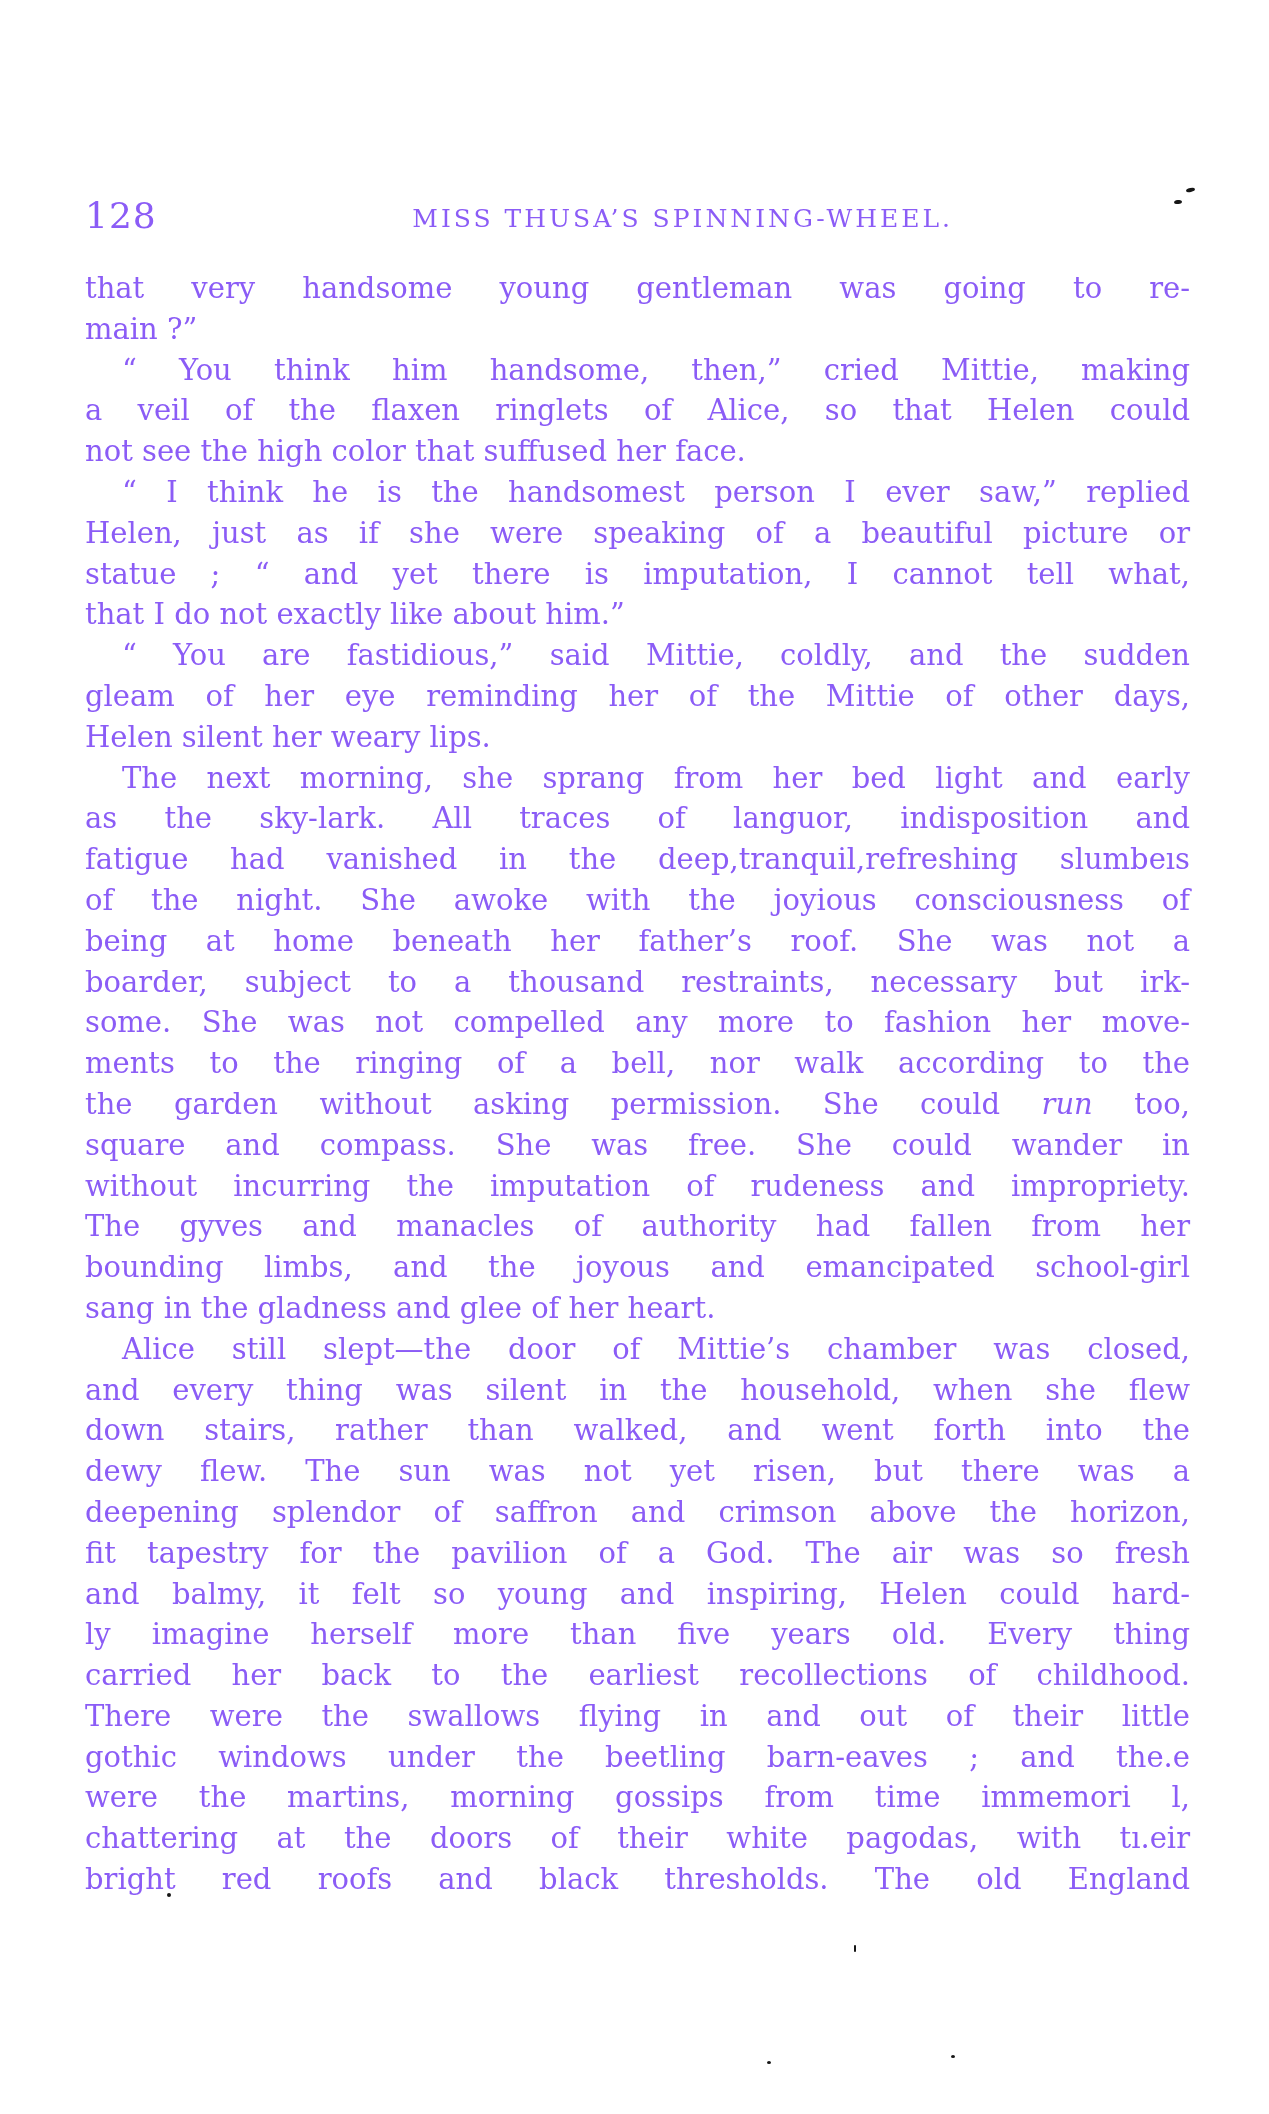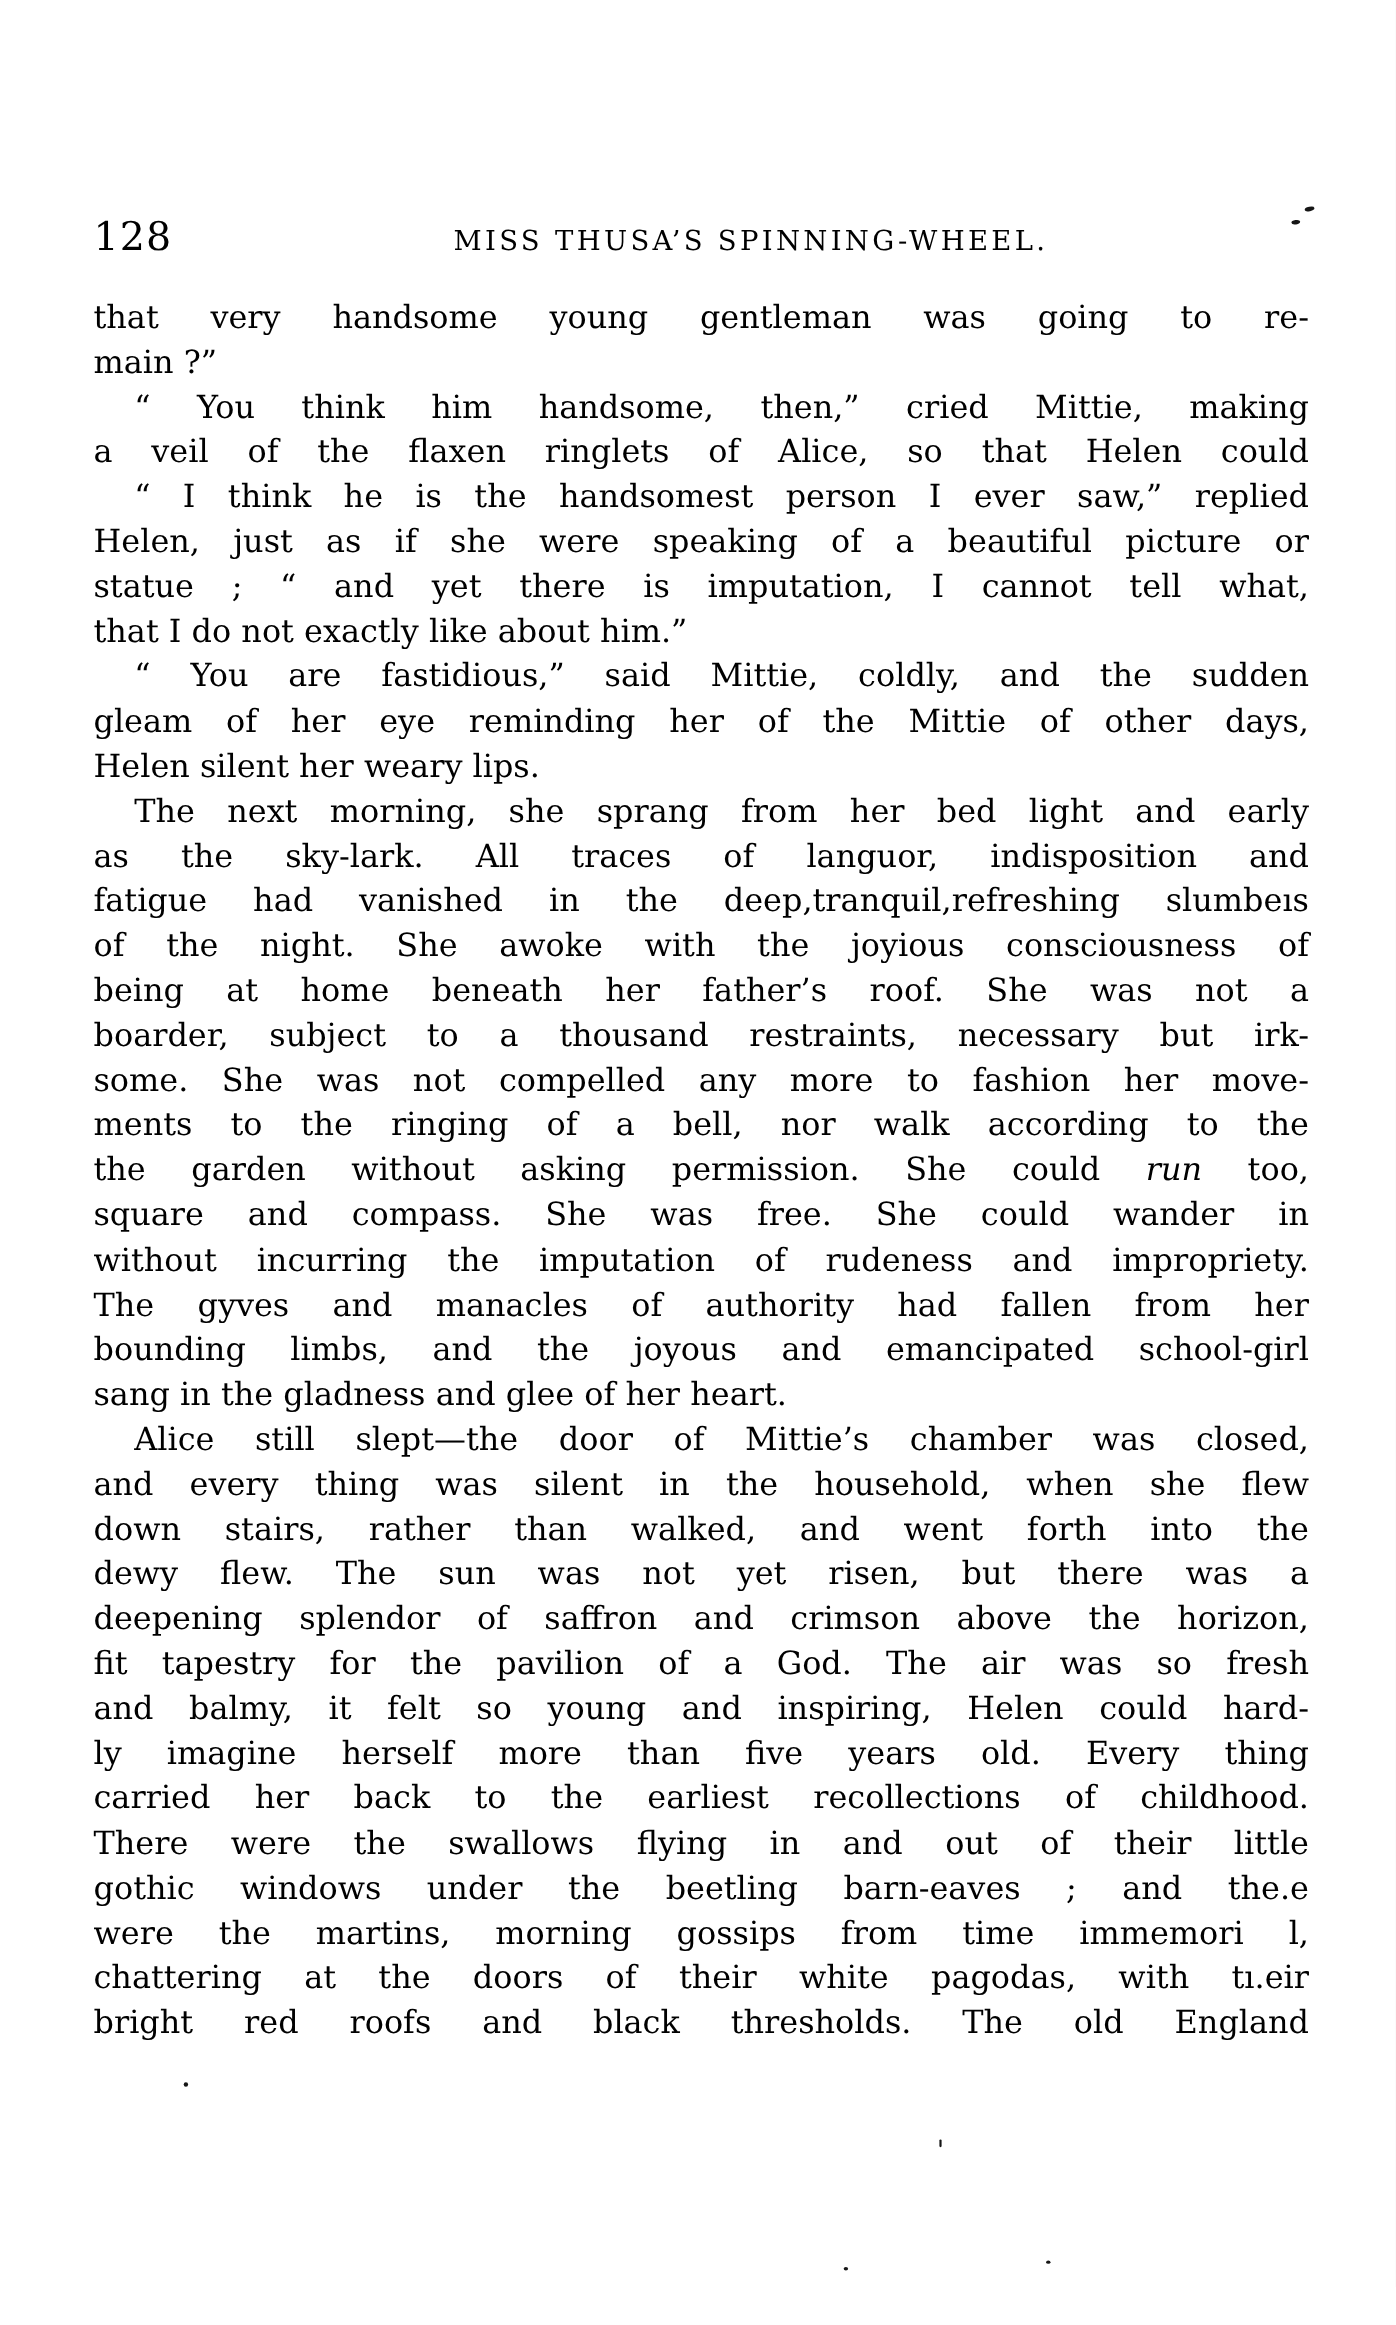--- a/index.html
+++ b/index.html
@@ -1,21 +1,21 @@
 <!DOCTYPE html>
 <html><head>
 <meta charset="utf-8">
 <style>
   html,body{margin:0;padding:0;background:#e8e8e8;}
   .page{
     position:relative;
     width:1269px;height:2114px;
     background:#ffffff;
     font-family:"DejaVu Serif","Liberation Serif",serif;
-    color:#000000;
+    color:#8b5cf6;
     overflow:hidden;
   }
   .pagehead{position:absolute;left:85px;top:196px;width:1105px;height:46px;}
   .pagenum{
     position:absolute;left:0;top:0;
     font-size:36px;line-height:40px;letter-spacing:1px;
   }
   .runhead{
     position:absolute;left:228px;top:8px;width:640px;
     text-align:right;
@@ -53,20 +53,21 @@
   <div class="pagehead">
     <span class="pagenum">128</span>
     <span class="runhead">MISS THUSA’S SPINNING-WHEEL.</span>
   </div>
 
   <div class="textbody" id="textbody">
       <div class="bline">that very handsome young gentleman was going to re-</div>
       <div class="bline end">main ?”</div>
       <div class="bline in">“ You think him handsome, then,” cried Mittie, making</div>
       <div class="bline">a veil of the flaxen ringlets of Alice, so that Helen could</div>
+      <div class="bline end">not see the high color that suffused her face.</div>
       <div class="bline in">“ I think he is the handsomest person I ever saw,” replied</div>
       <div class="bline">Helen, just as if she were speaking of a beautiful picture or</div>
       <div class="bline">statue ; “ and yet there is imputation, I cannot tell what,</div>
       <div class="bline end">that I do not exactly like about him.”</div>
       <div class="bline in">“ You are fastidious,” said Mittie, coldly, and the sudden</div>
       <div class="bline">gleam of her eye reminding her of the Mittie of other days,</div>
       <div class="bline end">Helen silent her weary lips.</div>
       <div class="bline in">The next morning, she sprang from her bed light and early</div>
       <div class="bline">as the sky-lark. All traces of languor, indisposition and</div>
       <div class="bline">fatigue had vanished in the deep,tranquil,refreshing slumbeıs</div>

